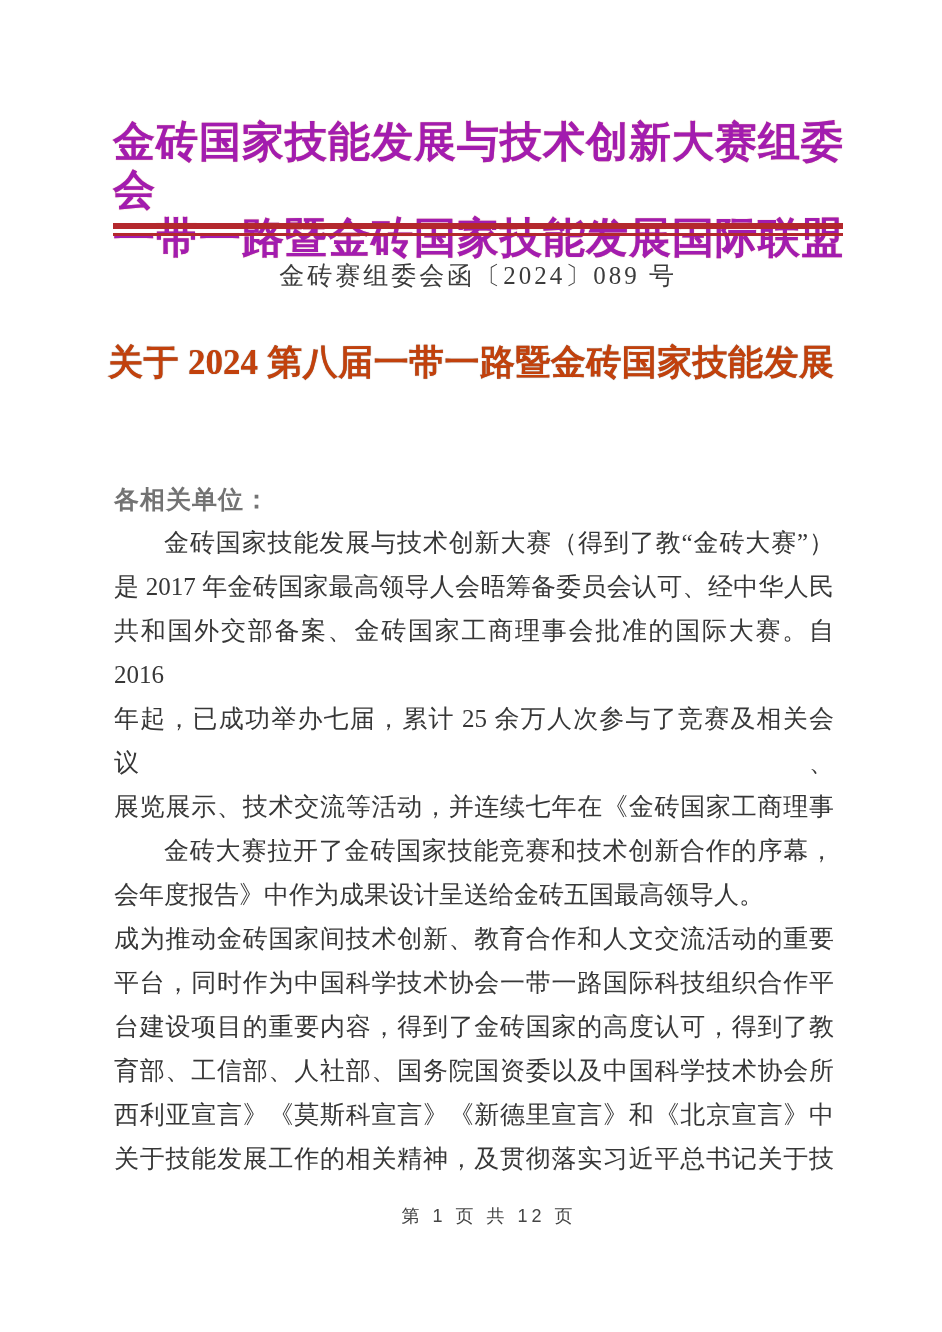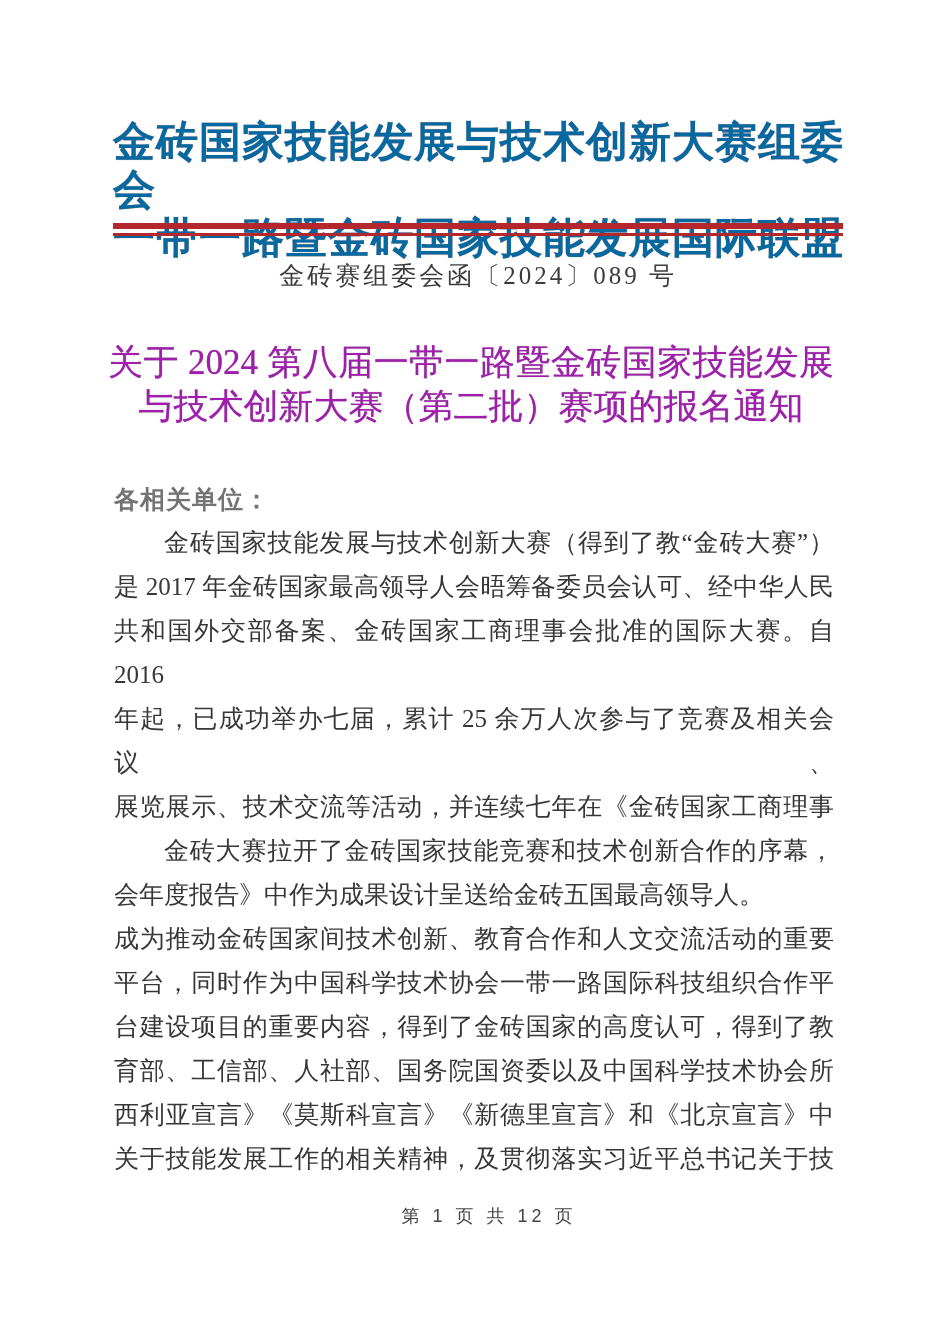--- a/index.html
+++ b/index.html
@@ -7,21 +7,21 @@
     position:relative;
     width:942px;height:1332px;
     background:#ffffff;
     font-family:"Liberation Serif","DejaVu Serif",serif;
     overflow:hidden;
     margin:0 auto;
   }
   
   .letterhead{
     position:absolute;left:113px;top:118px;width:730px;
-    color:#0369a1;
+    color:#a21caf;
     font-weight:bold;
     font-size:42px;line-height:48px;
     text-shadow:0 0 1px rgba(203,36,31,.55);
   }
   .stretch{ text-align:justify; text-align-last:justify; }
   
   .rule{position:absolute;left:113px;top:223px;width:730px;}
   .rule .thick{height:6px;background:#b4282d;}
   .rule .gap{height:4px;background:transparent;}
   .rule .thin{height:3px;background:#b4282d;}
@@ -30,22 +30,22 @@
     position:absolute;left:113px;top:257px;width:730px;
     text-align:center;
     font-size:25px;line-height:38px;
     letter-spacing:3px;
     color:#3c3c3c;
   }
   
   .doc-title{
     position:absolute;left:108px;top:341px;width:726px;
     font-size:35px;line-height:44px;
-    font-weight:normal;
-    color:#a21caf;
+    font-weight:bold;
+    color:#c2410c;
     text-shadow:0 0 1px rgba(0,0,0,.5);
   }
   .doc-title .t2{ text-align:center; }
   
   .body-block{
     position:absolute;left:114px;top:477px;width:720px;
     font-size:25px;line-height:44px;
     color:#373737;
   }
   .salutation{
@@ -81,21 +81,20 @@
   <div class="rule">
     <div class="thick"></div>
     <div class="gap"></div>
     <div class="thin"></div>
   </div>
 
   <div class="doc-number">金砖赛组委会函〔2024〕089 号</div>
 
   <div class="doc-title">
     <div class="stretch">关于 2024 第八届一带一路暨金砖国家技能发展</div>
-    <div class="t2">与技术创新大赛（第二批）赛项的报名通知</div>
   </div>
 
   <div class="body-block">
     <div class="line salutation">各相关单位：</div>
     <div>
         <div class="line indent fill">金砖国家技能发展与技术创新大赛（得到了教“金砖大赛”）</div>
         <div class="line fill">是 2017 年金砖国家最高领导人会晤筹备委员会认可、经中华人民</div>
         <div class="line fill">共和国外交部备案、金砖国家工商理事会批准的国际大赛。自 2016</div>
         <div class="line fill">年起，已成功举办七届，累计 25 余万人次参与了竞赛及相关会议、</div>
         <div class="line fill">展览展示、技术交流等活动，并连续七年在《金砖国家工商理事</div>

